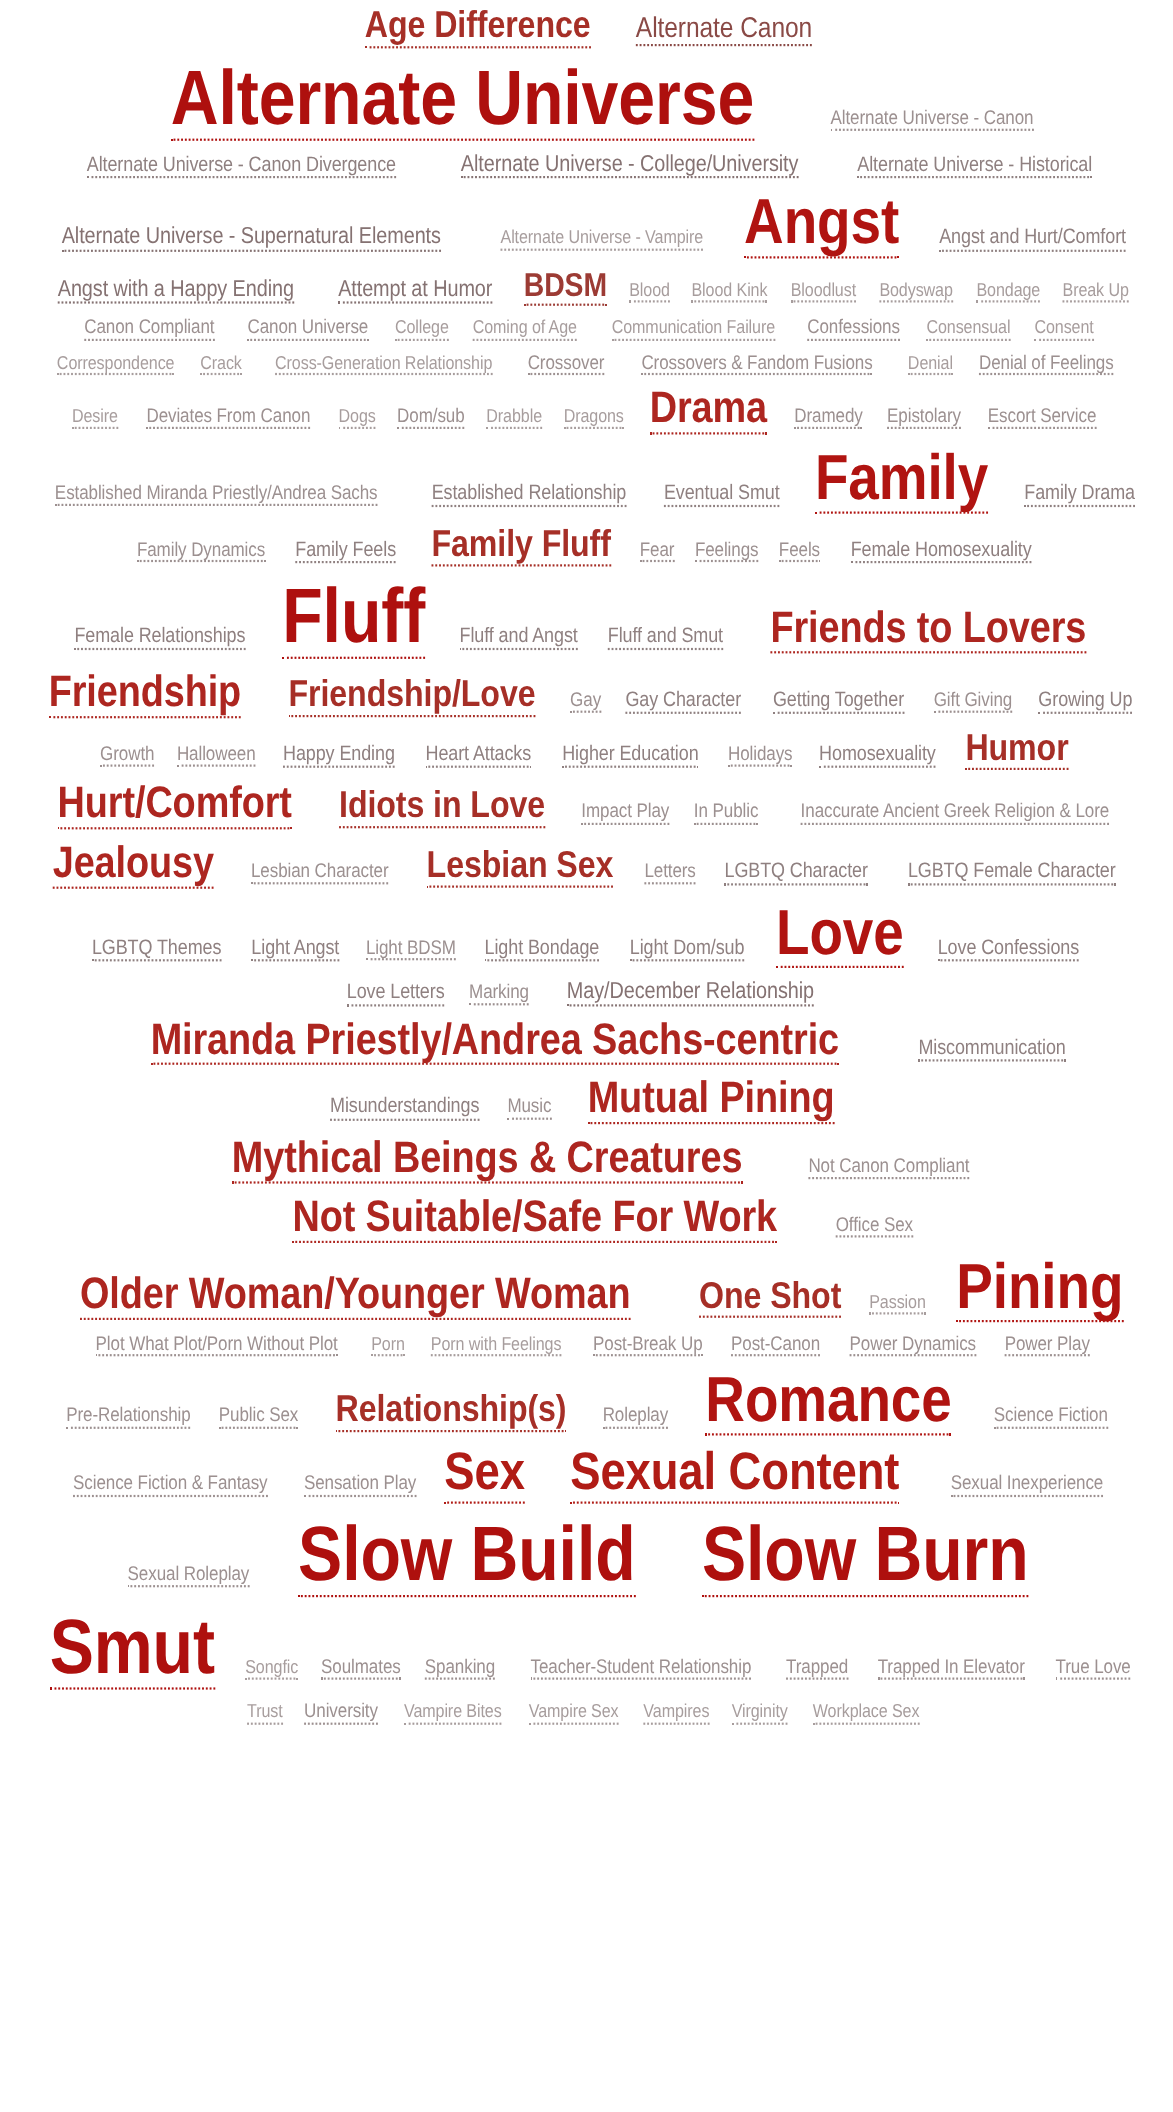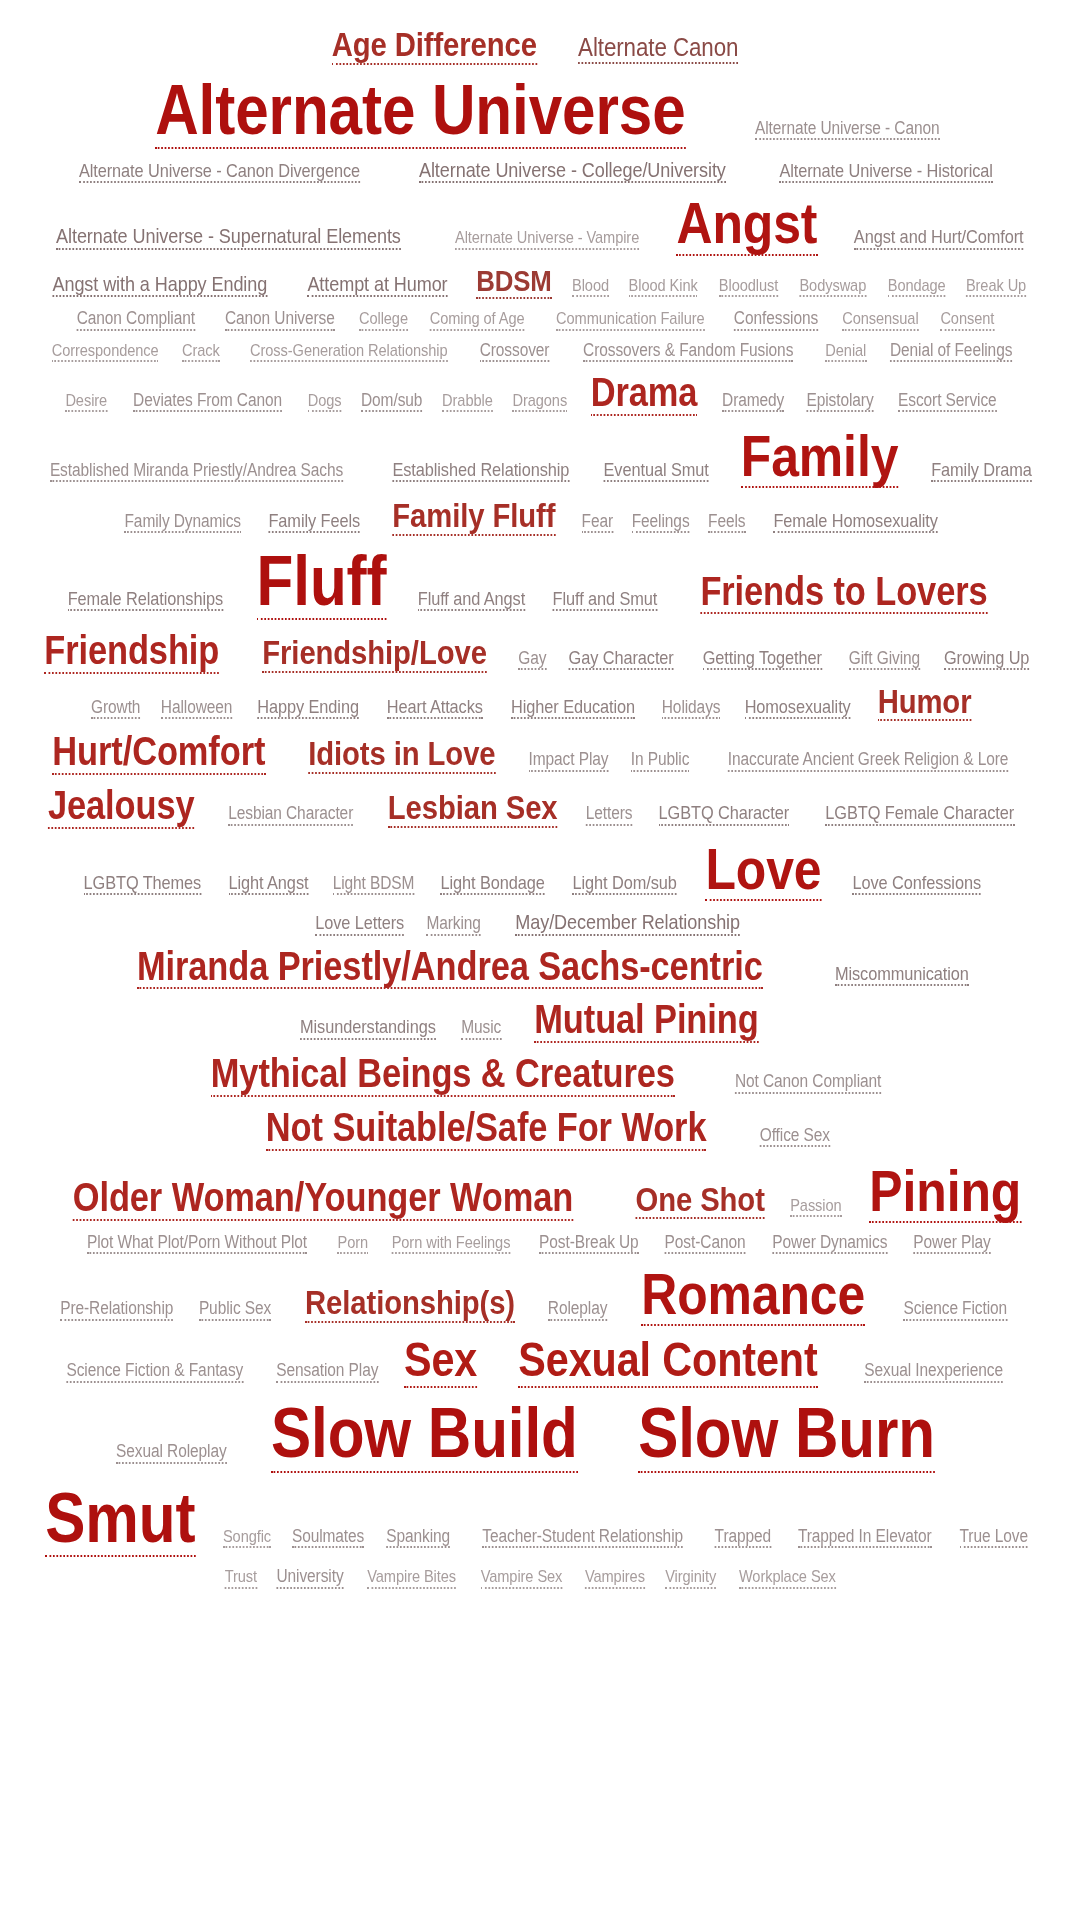--- a/index.html
+++ b/index.html
@@ -9,21 +9,21 @@
   }
   body {
     width: 1066px;
     min-height: 1920px;
     font-family: "Liberation Sans Narrow", "Liberation Sans", sans-serif;
     -webkit-font-smoothing: antialiased;
   }
   #tag-cloud {
     box-sizing: border-box;
     width: 1066px;
-    padding: 27px 20px 18px 20px;
+    padding: 6px 20px 18px 20px;
     display: flex;
     flex-wrap: wrap;
     align-items: baseline;
     justify-content: center;
     align-content: flex-start;
     column-gap: 11px;
     row-gap: 0px;
     line-height: 1.02;
   }
   .tag {

